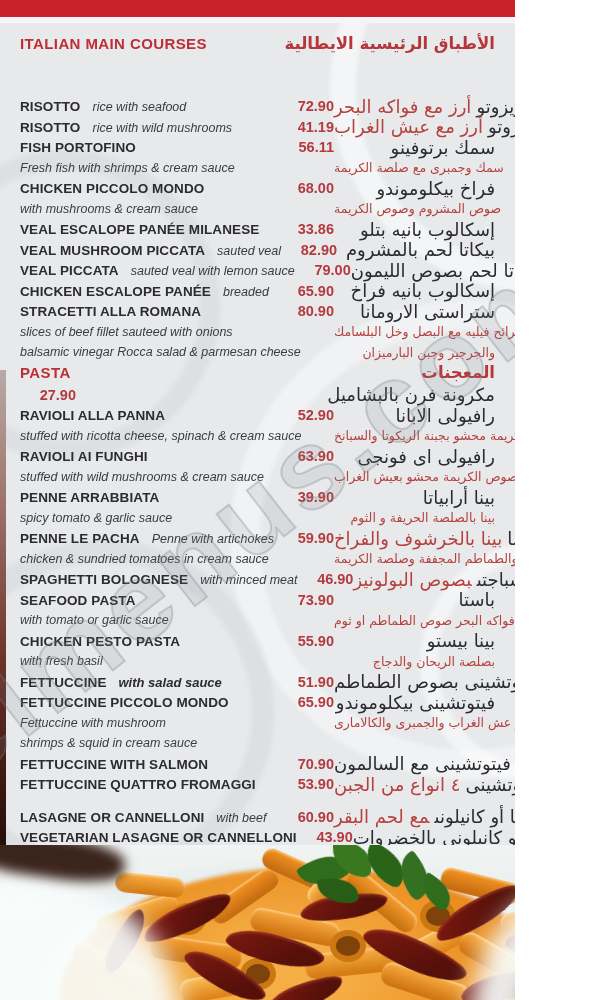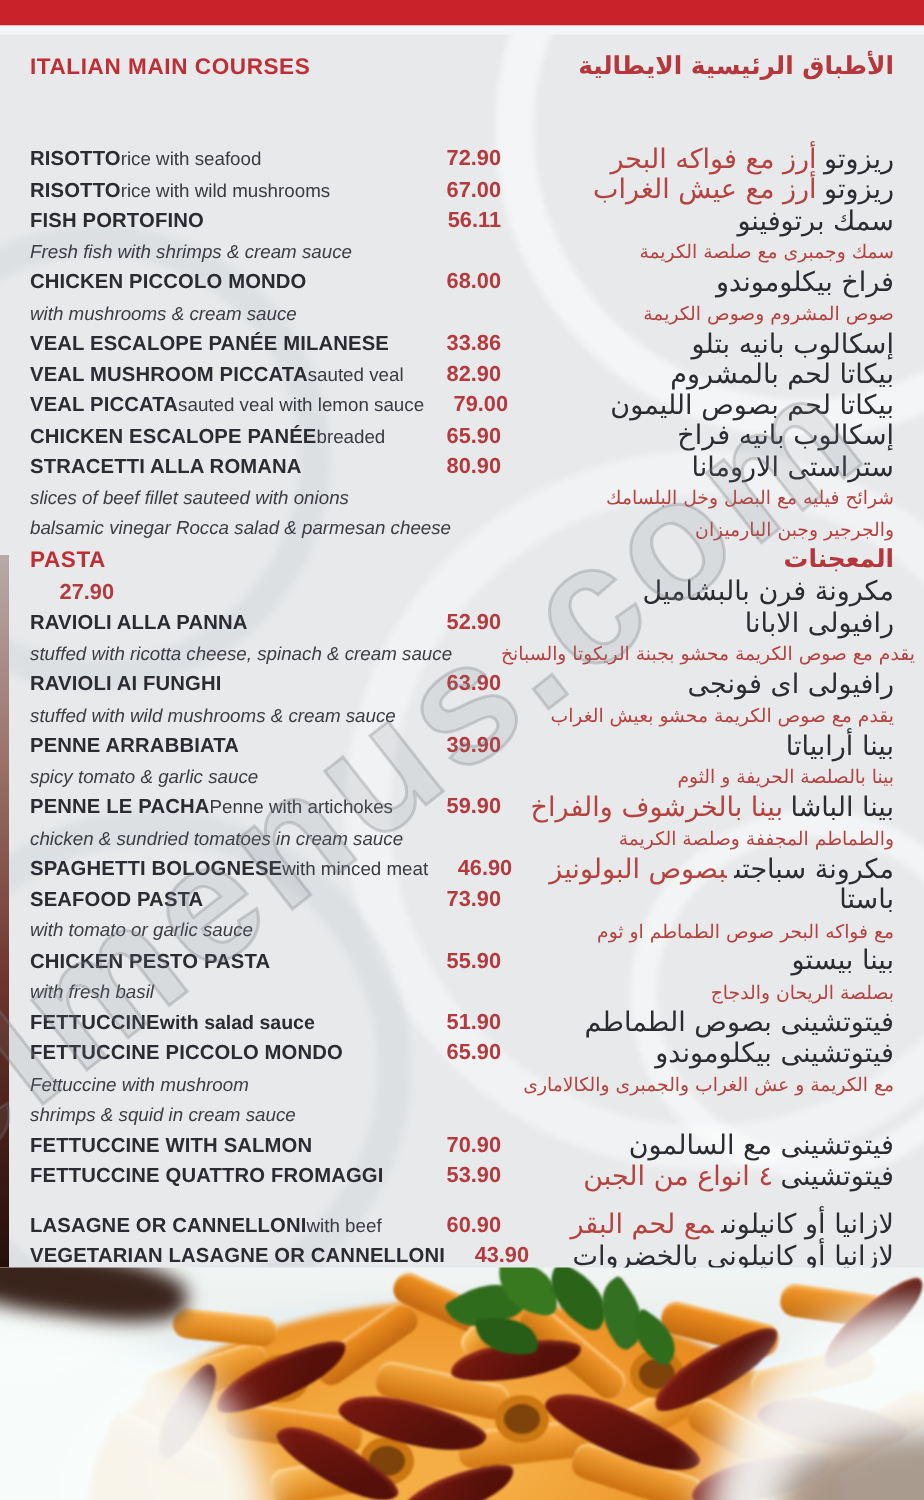--- a/index.html
+++ b/index.html
@@ -1,17 +1,17 @@
 <!DOCTYPE html>
 <html><head>
 <meta charset="utf-8">
 <style>
   html,body{margin:0;padding:0;background:#ffffff;}
   .canvas{
-    position:relative;width:616px;height:1000px;overflow:hidden;
+    position:relative;width:515px;height:1000px;overflow:hidden;
     background:#e7e9eb;
     font-family:"Liberation Sans",sans-serif;
     -webkit-font-smoothing:antialiased;
   }
   
   .topbar{position:absolute;top:0;left:0;width:616px;height:17px;background:#c9222a;z-index:5;}
   .topbar-sub{position:absolute;top:17px;left:0;width:616px;height:6px;background:#f4f5f6;z-index:5;}
 
   
   .swirl{position:absolute;border-radius:50%;filter:blur(2px);z-index:1;}
@@ -42,21 +42,21 @@
   .sec-head.first{margin-top:11px;margin-bottom:40px;}
   .sec-head-en{flex:1;font-size:15px;font-weight:bold;letter-spacing:.4px;color:#bf2e34;}
   .sec-head-ar{font-size:16.5px;font-weight:bold;color:#b5373c;direction:rtl;font-family:"DejaVu Sans",sans-serif;text-align:center;}
   .section.gap{margin-top:12px;}
 
   .row{display:flex;align-items:center;height:20.5px;white-space:nowrap;}
   .row .en{flex:0 0 258px;overflow:visible;}
   .row .price{flex:0 0 56px;text-align:right;font-size:14.5px;font-weight:bold;color:#b43a3e;}
   .row .ar{flex:1;text-align:right;direction:rtl;font-family:"DejaVu Sans",sans-serif;font-size:18px;color:#2b2b31;}
   .name{font-size:13.5px;font-weight:bold;color:#2b2b31;letter-spacing:.1px;}
-  .desc{font-size:12.5px;color:#3a3a41;margin-left:0;}
+  .desc{font-size:12.5px;font-style:italic;color:#3a3a41;margin-left:12px;}
   .desc.bold{font-weight:bold;font-size:13px;color:#2b2b31;}
   .ar-red{color:#b5423f;margin-right:5px;}
   .row.sub .en-sub{flex:0 0 314px;font-size:12.5px;font-style:italic;color:#3c3c42;}
   .row.sub .ar{font-size:12.5px;color:#b5423f;}
 
   
   .photo{position:absolute;left:0;top:845px;width:616px;height:155px;overflow:hidden;z-index:7;
     background:linear-gradient(180deg,#f0f4f3 0%,#e9eeec 40%,#dde4e2 100%);}
   .photo .shape{position:absolute;}
   .plate{left:-30px;top:18px;width:680px;height:300px;border-radius:50%;
@@ -92,21 +92,21 @@
           <div class="sec-head-en">ITALIAN MAIN COURSES</div>
           <div class="sec-head-ar">الأطباق الرئيسية الايطالية</div>
         </div>
         <div class="row item">
           <div class="en"><span class="name">RISOTTO</span><span class="desc">rice with seafood</span></div>
           <div class="price">72.90</div>
           <div class="ar"><span class="ar-name">ريزوتو</span><span class="ar-red">أرز مع فواكه البحر</span></div>
         </div>
         <div class="row item">
           <div class="en"><span class="name">RISOTTO</span><span class="desc">rice with wild mushrooms</span></div>
-          <div class="price">67.00</div>
+          <div class="price">41.19</div>
           <div class="ar"><span class="ar-name">ريزوتو</span><span class="ar-red">أرز مع عيش الغراب</span></div>
         </div>
         <div class="row item">
           <div class="en"><span class="name">FISH PORTOFINO</span></div>
           <div class="price">56.11</div>
           <div class="ar"><span class="ar-name">سمك برتوفينو</span></div>
         </div>
         <div class="row sub">
           <div class="en-sub">Fresh fish with shrimps &amp; cream sauce</div>
           <div class="ar">سمك وجمبرى مع صلصة الكريمة</div>

